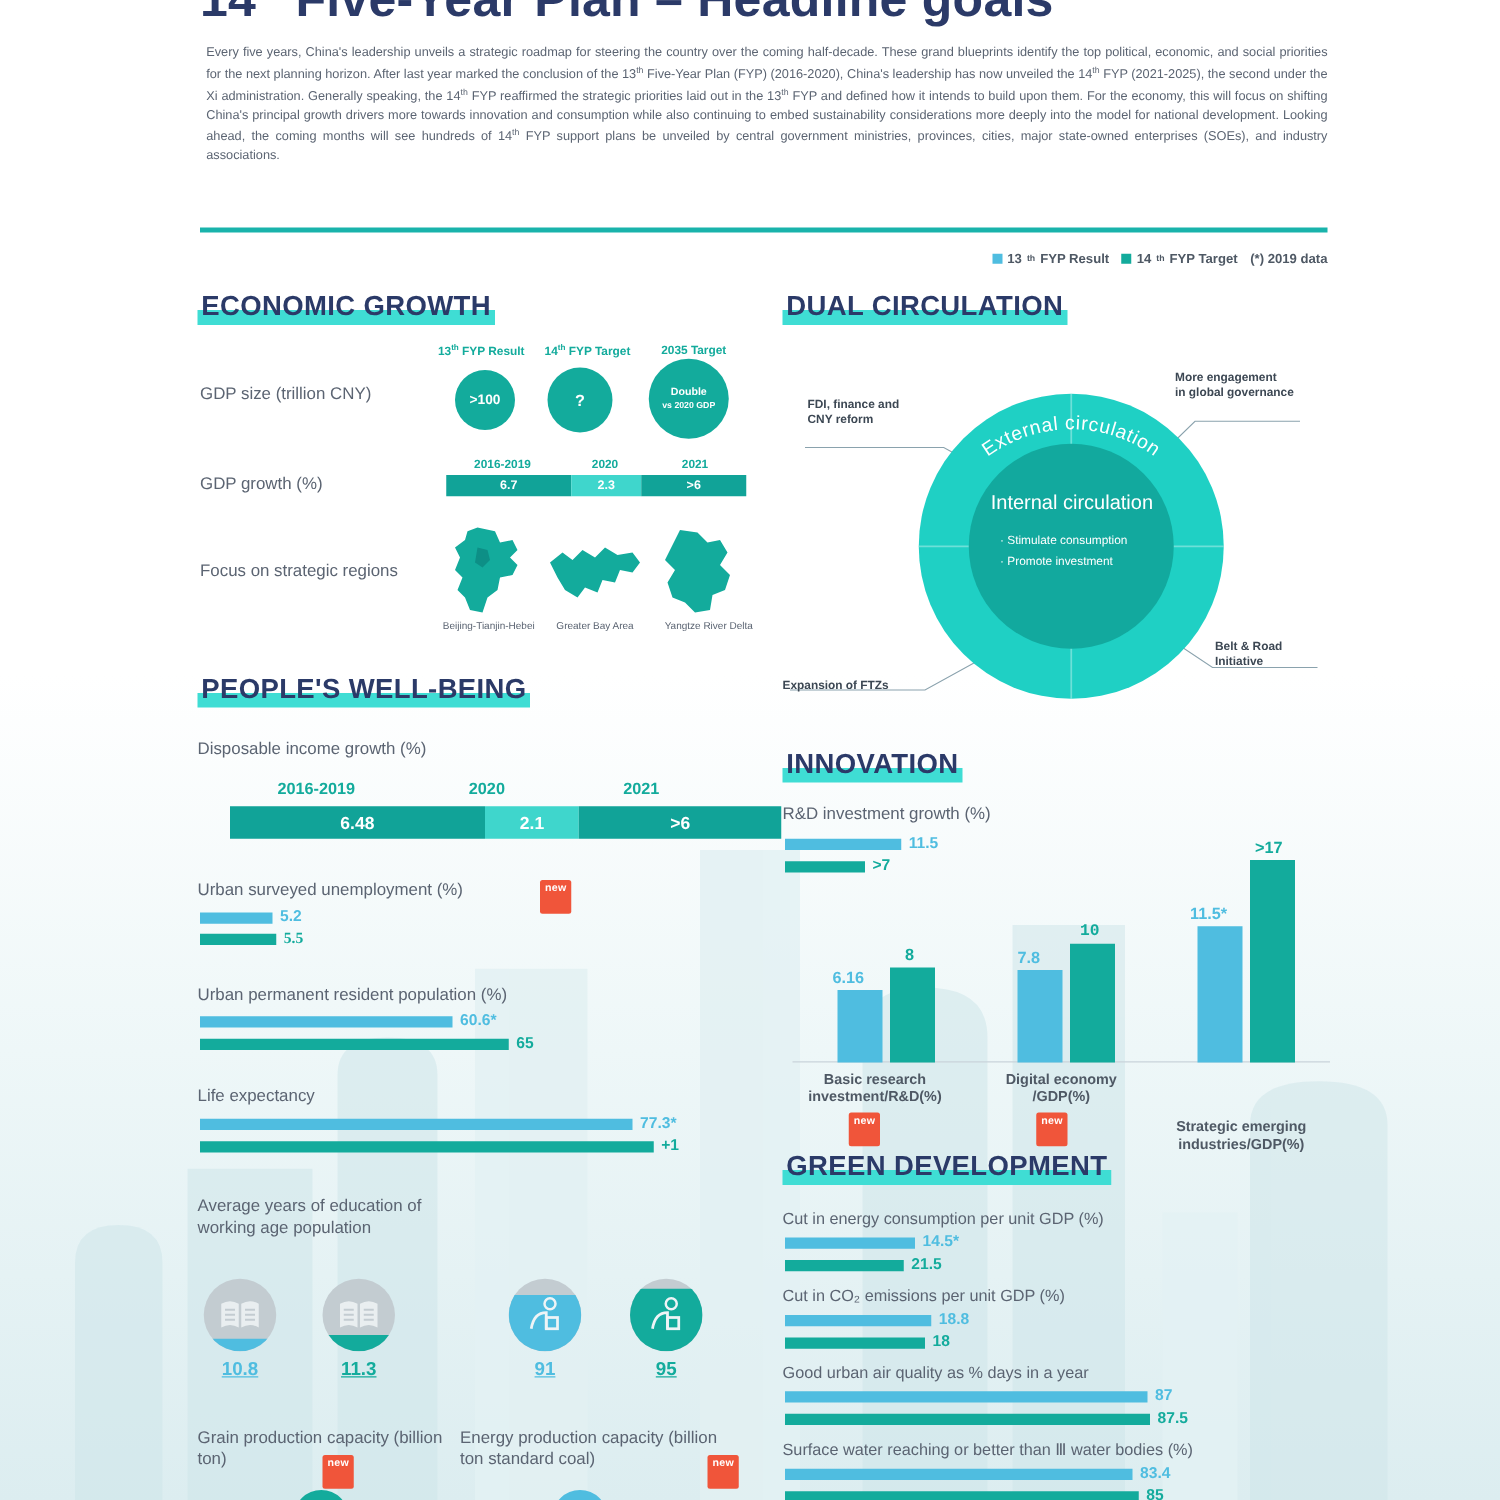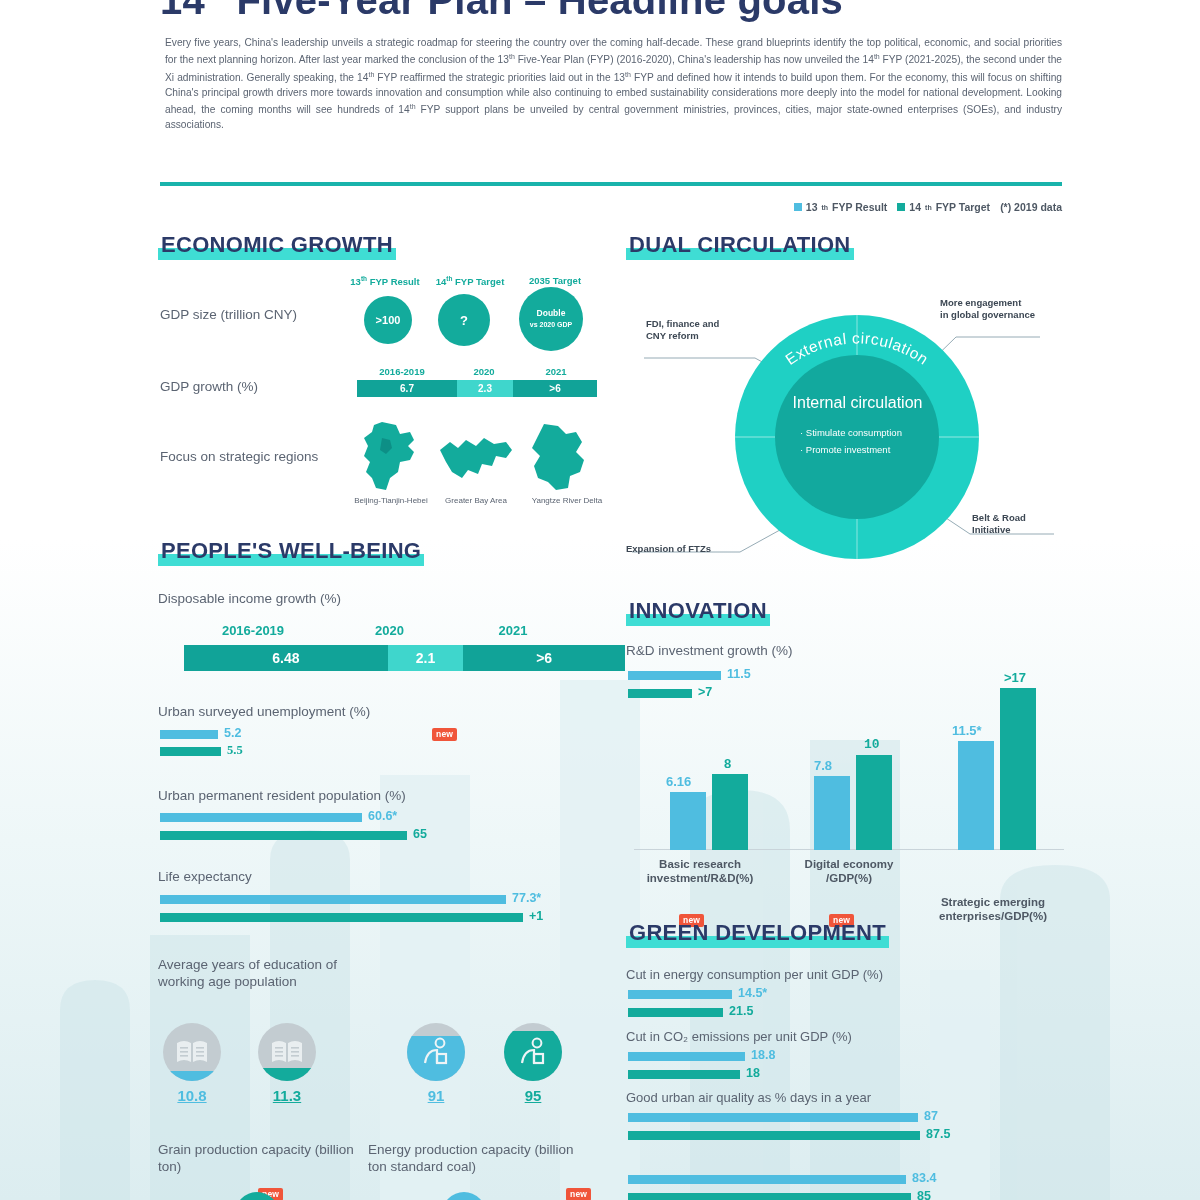--- a/index.html
+++ b/index.html
@@ -106,22 +106,22 @@
   .hbar.blue { background: #4fbde0; }
   .hbar.teal { background: #13ab9c; }
   .hval {
     position: absolute; font-size: 12.5px; font-weight: bold; white-space: nowrap;
   }
   .hval.blue { color: #4fbde0; }
   .hval.teal { color: #13ab9c; }
 
   .badge-new {
     position: absolute; background: #f0553a; color: #fff;
-    font-size: 8.5px; font-weight: bold; padding: 1px 4px 2px 4px;
-    border-radius: 2px; letter-spacing: .2px; margin-top: 24px;
+    font-size: 8.5px; font-weight: bold; padding: 1px 4px 16px 4px;
+    border-radius: 2px; letter-spacing: .2px;
   }
 
   
   .icn-wrap { position: absolute; }
   .icn-circ {
     position: relative; width: 58px; height: 58px; border-radius: 50%;
     overflow: hidden; background: #c3ccd1;
   }
   .icn-circ .fillbot { position: absolute; left: 0; right: 0; bottom: 0; }
   .icn-circ .glyph { position: absolute; inset: 0; display: flex; align-items: center; justify-content: center; }
@@ -461,21 +461,21 @@
   <div class="badge-new" style="left:679px; top:890px;">new</div>
 
   <div class="ib-cat" style="left:773px; top:857px; width:152px;">
     <div>Digital economy</div>
     <div>/GDP(%)</div>
   </div>
   <div class="badge-new" style="left:829px; top:890px;">new</div>
 
   <div class="ib-cat" style="left:915px; top:895px; width:156px;">
     <div>Strategic emerging</div>
-    <div>enterprises/GDP(%)</div>
+    <div>industries/GDP(%)</div>
   </div>
 
   <div class="sec-h" style="left:626px; top:920px;">GREEN DEVELOPMENT</div>
 
   <div class="lbl" style="left:626px; top:966px; width:420px; font-size:13px;">Cut in energy consumption per unit GDP (%)</div>
   <div class="hbar blue" style="left:628px; top:990px; width:104px;"></div>
   <div class="hval blue" style="left:738px; top:986px;">14.5*</div>
   <div class="hbar teal" style="left:628px; top:1008px; width:95px;"></div>
   <div class="hval teal" style="left:729px; top:1004px;">21.5</div>
 
@@ -484,18 +484,19 @@
   <div class="hval blue" style="left:751px; top:1048px;">18.8</div>
   <div class="hbar teal" style="left:628px; top:1070px; width:112px;"></div>
   <div class="hval teal" style="left:746px; top:1066px;">18</div>
 
   <div class="lbl" style="left:626px; top:1089px; width:420px; font-size:13px;">Good urban air quality as % days in a year</div>
   <div class="hbar blue" style="left:628px; top:1113px; width:290px;"></div>
   <div class="hval blue" style="left:924px; top:1109px;">87</div>
   <div class="hbar teal" style="left:628px; top:1131px; width:292px;"></div>
   <div class="hval teal" style="left:926px; top:1127px;">87.5</div>
 
+  <div class="lbl" style="left:626px; top:1151px; width:440px; font-size:13px;">Surface water reaching or better than Ⅲ water bodies (%)</div>
   <div class="hbar blue" style="left:628px; top:1175px; width:278px;"></div>
   <div class="hval blue" style="left:912px; top:1171px;">83.4</div>
   <div class="hbar teal" style="left:628px; top:1193px; width:283px;"></div>
   <div class="hval teal" style="left:917px; top:1189px;">85</div>
 
 </div>
 
 </body></html>

